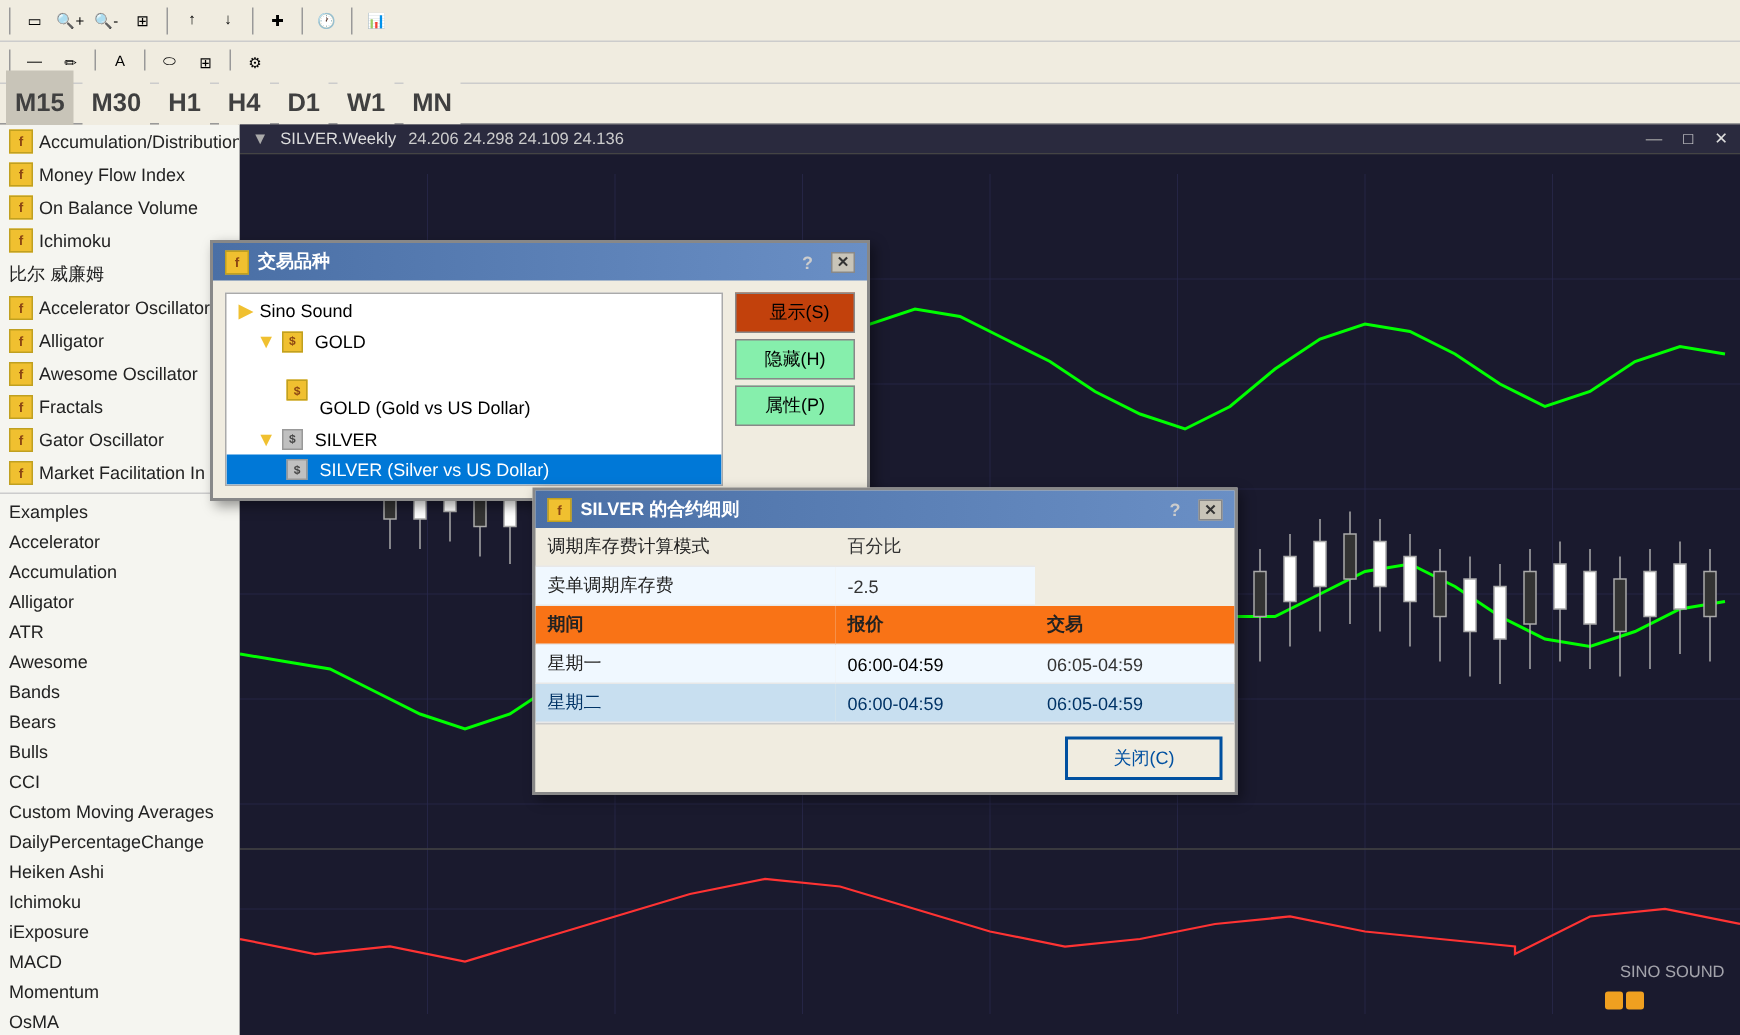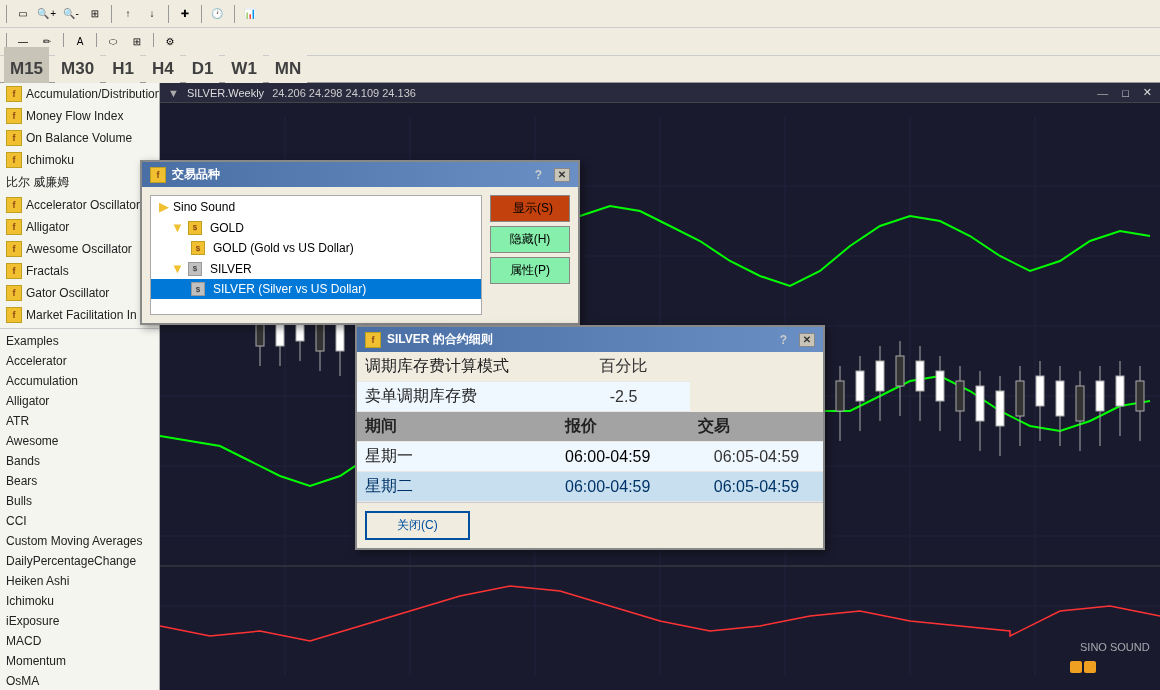--- a/index.html
+++ b/index.html
@@ -51,34 +51,34 @@
     .symbol-tree-indent2 { padding-left: 40px; }
     .symbol-icon-folder { color: #f0c030; font-size: 13px; }
     .symbol-icon-gold { width: 14px; height: 14px; background: #f0c030; border: 1px solid #c0a020; display: inline-flex; align-items: center; justify-content: center; font-size: 8px; color: #8b4513; font-weight: bold; flex-shrink: 0; }
     .symbol-icon-silver { width: 14px; height: 14px; background: #c0c0c0; border: 1px solid #999; display: inline-flex; align-items: center; justify-content: center; font-size: 8px; color: #444; font-weight: bold; flex-shrink: 0; }
     .symbol-btns { display: flex; flex-direction: column; gap: 4px; padding: 8px 8px 8px 0; }
     .symbol-btn { background: #86efac; border: 1px solid #888; padding: 4px 16px; font-size: 12px; cursor: pointer; min-width: 80px; text-align: center; }
     .symbol-btn.primary { background: #c2410c; text-align: right; }
 
     
     .contract-dialog { top: 325px; left: 355px; width: 470px; }
-    .contract-table { width: 100%; border-collapse: collapse; font-size: 16px; }
+    .contract-table { width: 100%; border-collapse: collapse; font-size: 12px; }
     .contract-table tr:nth-child(even) { background: #f0f8ff; }
     .contract-table td { padding: 4px 8px; border-bottom: 1px solid #e8e8e8; }
     .contract-table td:first-child { color: #222; width: 200px; }
-    .contract-table td:last-child { text-align: center; color: #333; }
-    .contract-table .section-header { background: #a3a3a3; font-weight: bold; }
+    .contract-table td:last-child { text-align: left; color: #333; }
+    .contract-table .section-header { background: #f97316; font-weight: bold; }
     .contract-table .section-header td { text-align: left; color: #222; }
     .contract-table .highlight-row { background: #c8dff0; }
     .contract-table .highlight-row td { color: #003366; }
     .contract-scrollable { max-height: 280px; overflow-y: auto; }
     .contract-scrollable::-webkit-scrollbar { width: 8px; }
     .contract-scrollable::-webkit-scrollbar-track { background: #f0f0f0; }
     .contract-scrollable::-webkit-scrollbar-thumb { background: #aaa; }
-    .contract-footer { padding: 8px; display: flex; justify-content: flex-start; background: #f0ece0; border-top: 1px solid #ccc; }
+    .contract-footer { padding: 8px; display: flex; justify-content: flex-end; background: #f0ece0; border-top: 1px solid #ccc; }
     .close-btn { background: #f0ece0; border: 2px solid #0050a0; padding: 4px 30px; font-size: 12px; cursor: pointer; color: #0050a0; }
 
     
     svg { display: block; }
   </style>
 </head>
 <body>
 
 <div class="toolbar-area">
   <div class="toolbar-row1">
@@ -434,21 +434,21 @@
           <span>Sino Sound</span>
         </div>
 
         <div class="symbol-tree-item symbol-tree-indent">
           <span class="symbol-icon-folder">▼</span>
           <div class="symbol-icon-gold">$</div>
           <span style="margin-left:4px;">GOLD</span>
         </div>
         <div class="symbol-tree-item symbol-tree-indent2">
           <div class="symbol-icon-gold">$</div>
-          <span style="margin-left:4px;">GOLD  (Gold vs US Dollar)</span>
+          <span style="margin-left:4px;margin-top:24px;">GOLD  (Gold vs US Dollar)</span>
         </div>
 
         <div class="symbol-tree-item symbol-tree-indent">
           <span class="symbol-icon-folder">▼</span>
           <div class="symbol-icon-silver">$</div>
           <span style="margin-left:4px;">SILVER</span>
         </div>
         <div class="symbol-tree-item symbol-tree-indent2 selected">
           <div class="symbol-icon-silver">$</div>
           <span style="margin-left:4px;">SILVER  (Silver vs US Dollar)</span>

